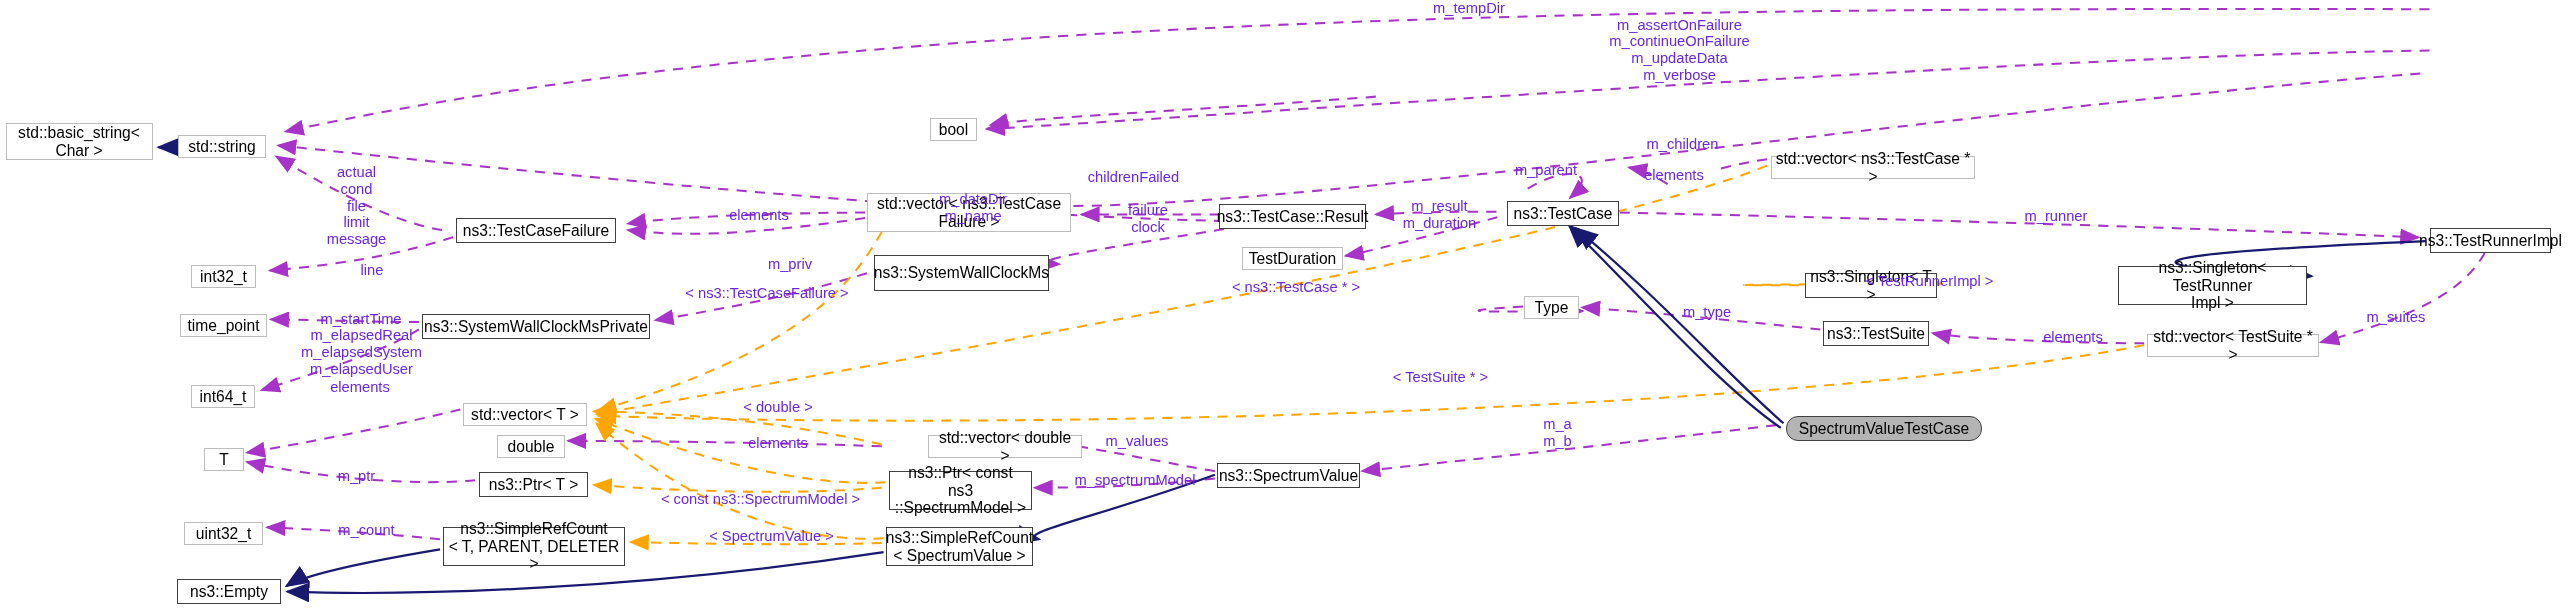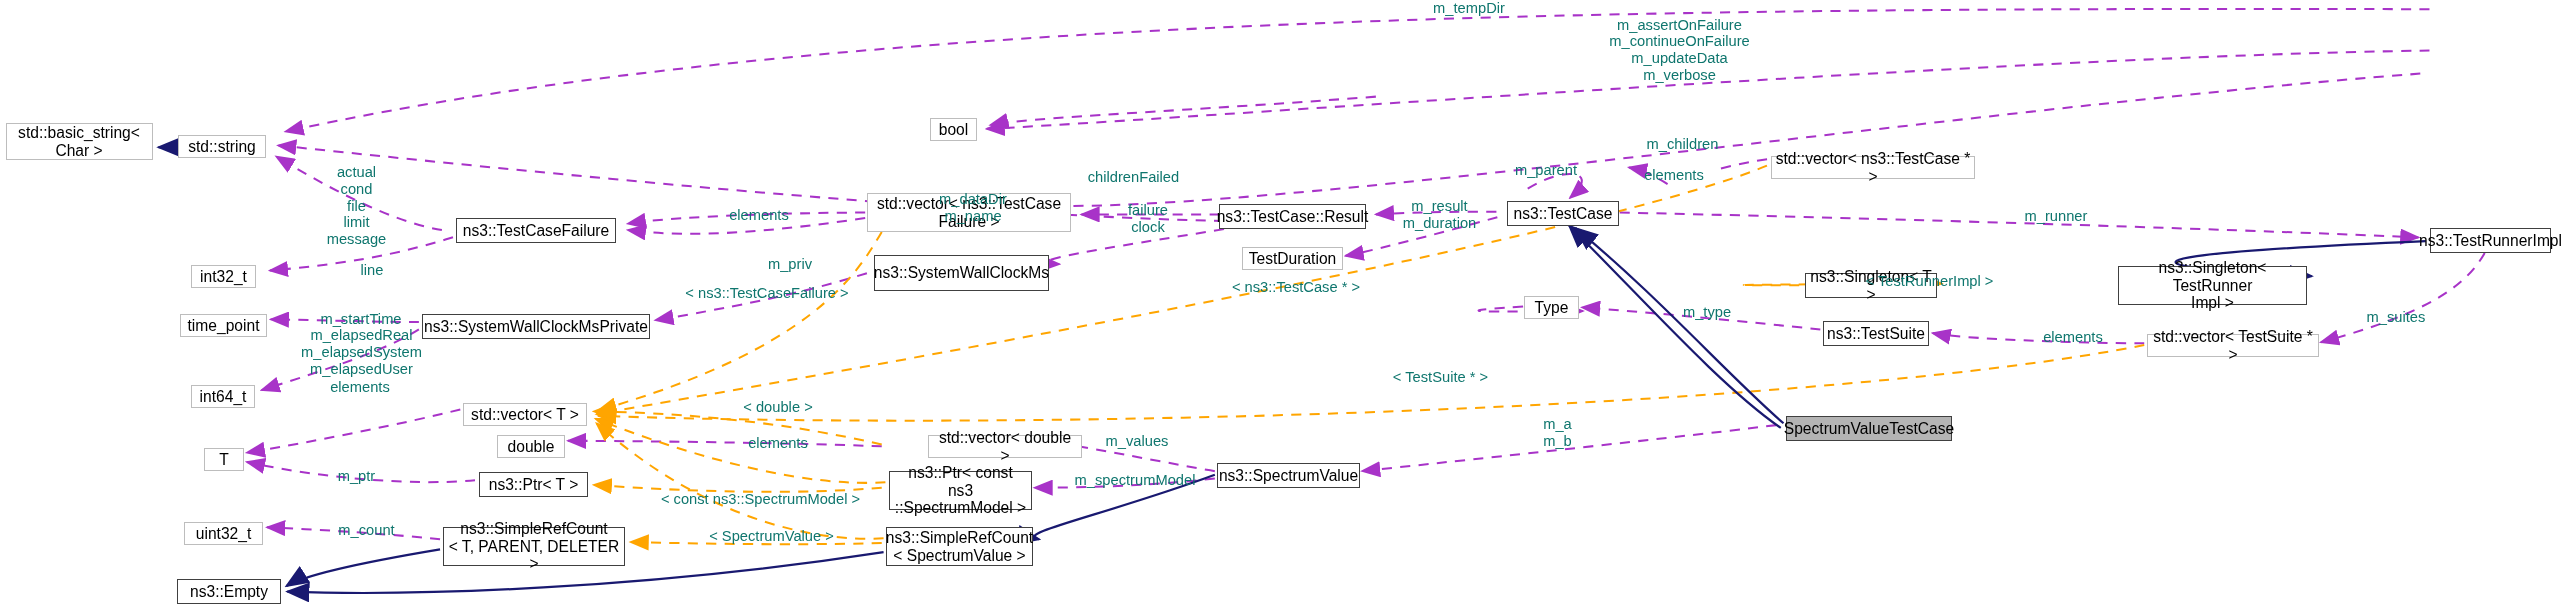--- a/index.html
+++ b/index.html
@@ -42,21 +42,21 @@
   .node.thick {
     border: 1.8px solid #404040;
   }
   .node.current {
     border: 1.8px solid #404040;
     background: #b4b4b4;
   }
   .edge-label {
     position: absolute;
     font-size: 14.7px;
-    color: #0f766e;
+    color: #6d28d9;
     white-space: pre-line;
     text-align: center;
     line-height: 1.14;
     background: transparent;
   }
 </style>
 </head>
 <body>
 
 <div id="diagram">
@@ -158,21 +158,21 @@
       <div class="node thick" style="left: 886px; top: 527px; width: 147px; height: 39px;">ns3::SimpleRefCount
 &lt; SpectrumValue &gt;</div>
       <div class="node thick" style="left: 1219px; top: 204px; width: 147px; height: 25px;">ns3::TestCase::Result</div>
       <div class="node thin" style="left: 1242px; top: 247px; width: 101px; height: 23px;">TestDuration</div>
       <div class="node thick" style="left: 1217px; top: 463px; width: 143px; height: 25px;">ns3::SpectrumValue</div>
       <div class="node thin" style="left: 1524px; top: 296px; width: 55px; height: 23px;">Type</div>
       <div class="node thick" style="left: 1507px; top: 201px; width: 112px; height: 25px;">ns3::TestCase</div>
       <div class="node thin" style="left: 1771px; top: 156px; width: 204px; height: 23px;">std::vector&lt; ns3::TestCase * &gt;</div>
       <div class="node thick" style="left: 1805px; top: 273px; width: 132px; height: 25px;">ns3::Singleton&lt; T &gt;</div>
       <div class="node thick" style="left: 1823px; top: 321px; width: 106px; height: 25px;">ns3::TestSuite</div>
-      <div class="node current" style="left: 1786px; top: 416px; width: 166px; height: 25px;">SpectrumValueTestCase</div>
+      <div class="node current" style="left: 1786px; top: 416px; width: 196px; height: 25px; border-radius: 12px;">SpectrumValueTestCase</div>
       <div class="node thick" style="left: 2118px; top: 266px; width: 189px; height: 39px;">ns3::Singleton&lt; TestRunner
 Impl &gt;</div>
       <div class="node thin" style="left: 2147px; top: 334px; width: 172px; height: 23px;">std::vector&lt; TestSuite * &gt;</div>
       <div class="node thick" style="left: 2430px; top: 228px; width: 121px; height: 25px;">ns3::TestRunnerImpl</div>
     </div>
   <div id="labels">
       <div class="edge-label" style="left: 1414px; top: 0px; width: 110px;">m_tempDir</div>
       <div class="edge-label" style="left: 1583px; top: 16.6px; width: 193px;">m_assertOnFailure
 m_continueOnFailure
 m_updateData

